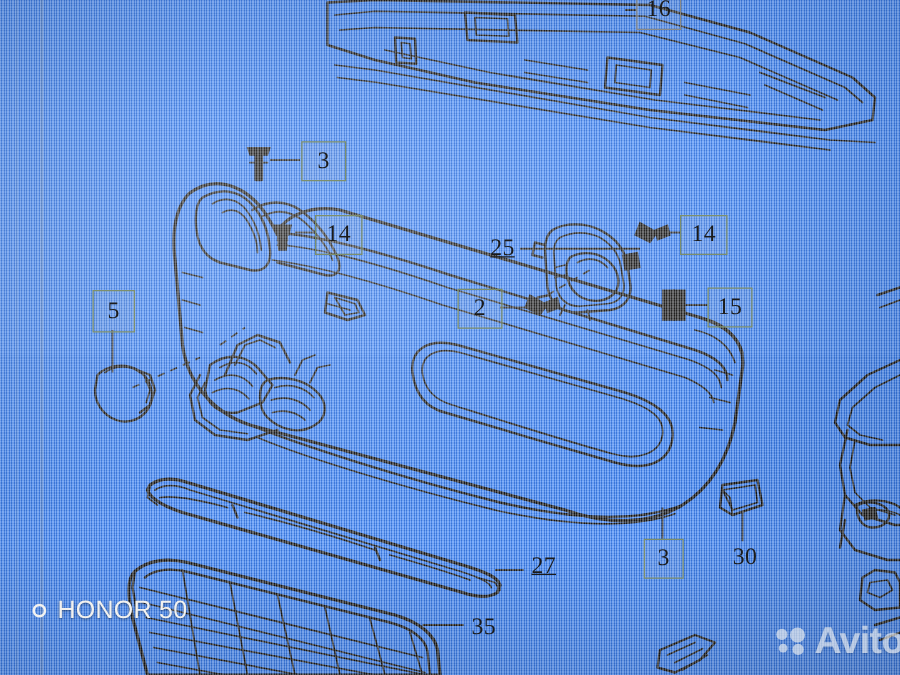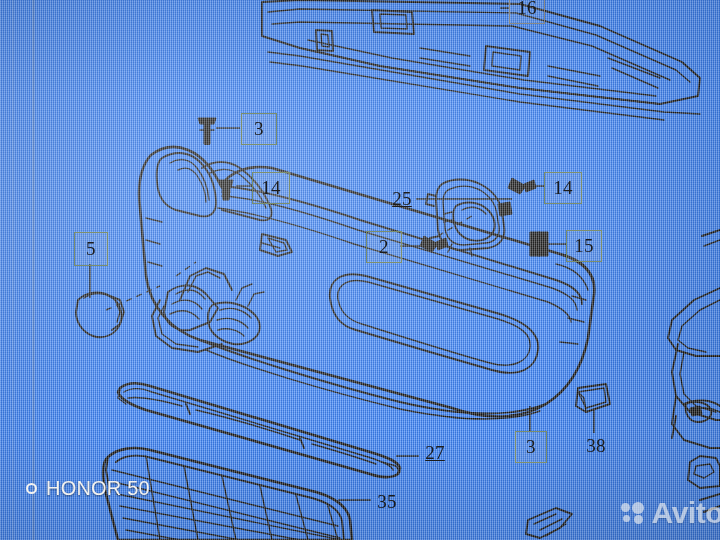--- a/index.html
+++ b/index.html
@@ -395,21 +395,21 @@
   <div id="callout-layer">
       <div class="callout boxed grey" style="left: 509px; top: -8px; width: 34px; height: 30px;">16</div>
       <div class="callout boxed" style="left: 241px; top: 113px; width: 34px; height: 30px;">3</div>
       <div class="callout boxed" style="left: 252px; top: 172px; width: 36px; height: 30px;">14</div>
       <div class="callout boxed" style="left: 544px; top: 172px; width: 36px; height: 30px;">14</div>
       <div class="callout" style="left: 388px; top: 186px; width: 28px; height: 26px; text-decoration: underline;">25</div>
       <div class="callout boxed" style="left: 74px; top: 232px; width: 32px; height: 32px;">5</div>
       <div class="callout boxed" style="left: 366px; top: 231px; width: 34px; height: 30px;">2</div>
       <div class="callout boxed" style="left: 566px; top: 230px; width: 34px; height: 30px;">15</div>
       <div class="callout boxed" style="left: 515px; top: 431px; width: 30px; height: 30px;">3</div>
-      <div class="callout" style="left: 582px; top: 433px; width: 28px; height: 26px;">38</div>
+      <div class="callout" style="left: 582px; top: 433px; width: 28px; height: 26px;">30</div>
       <div class="callout" style="left: 421px; top: 440px; width: 28px; height: 26px; text-decoration: underline;">27</div>
       <div class="callout" style="left: 373px; top: 489px; width: 28px; height: 26px;">35</div>
     </div>
 
   <div class="wm-model">
     <div class="wm-row">
       <span class="ring"></span>
       <span>HONOR 50</span>
     </div>
   </div>

